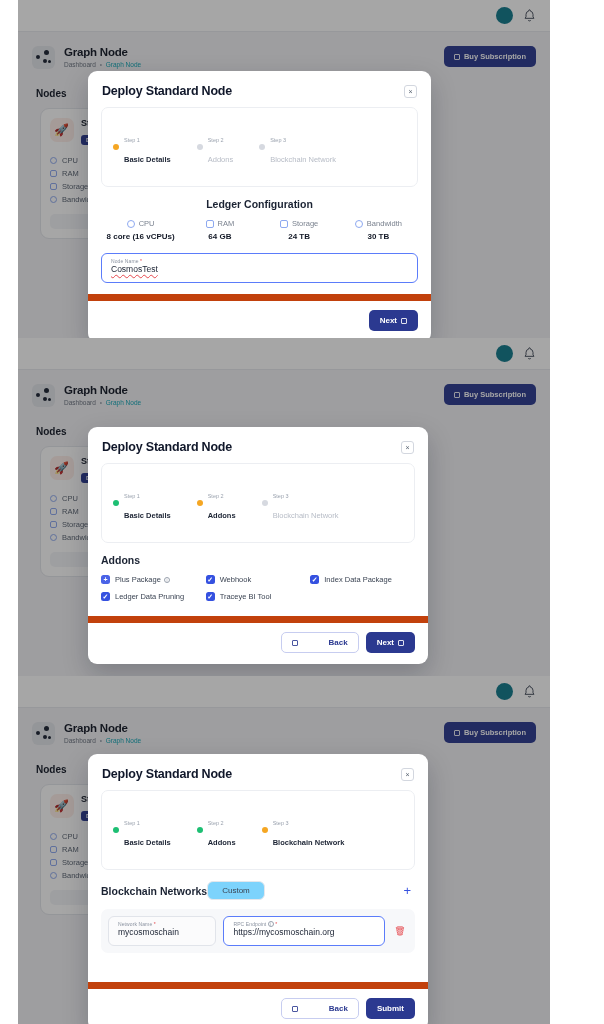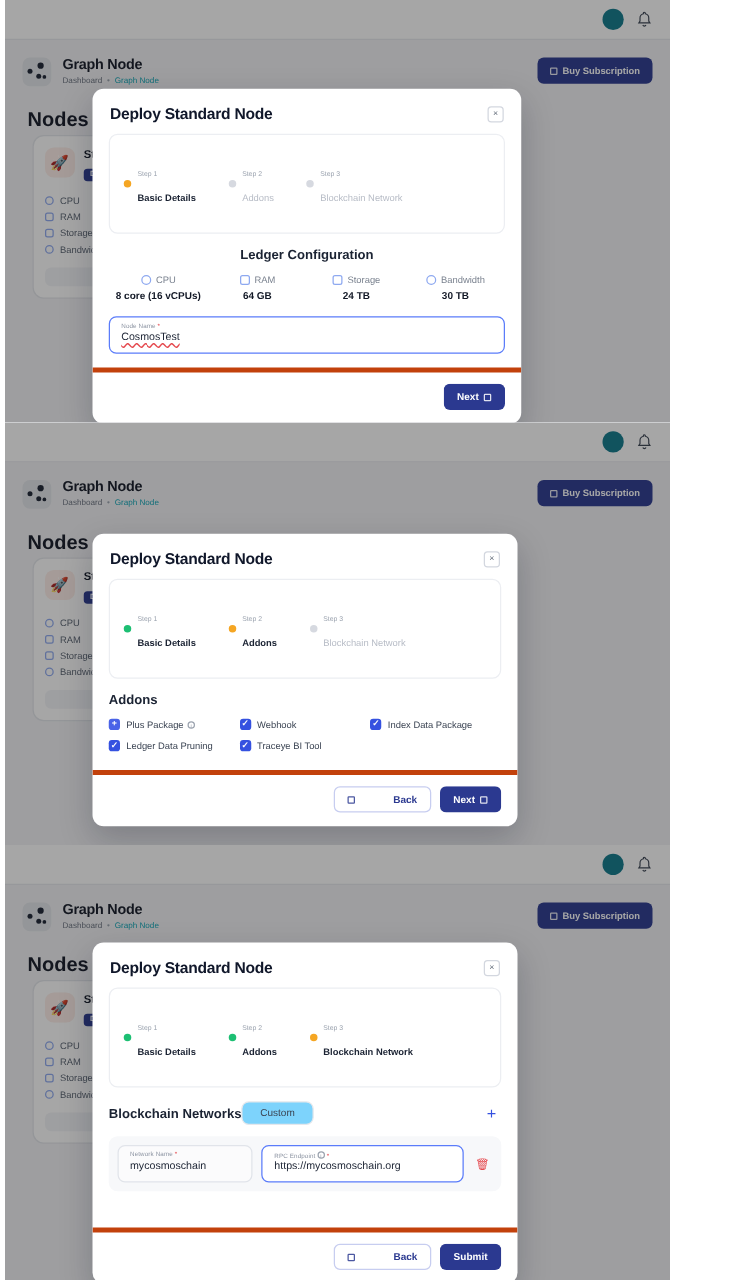--- a/index.html
+++ b/index.html
@@ -8,21 +8,21 @@
     font-family: "Liberation Sans", sans-serif;
     background: #ffffff;
     overflow: hidden;
   }
 
   .page { position: relative; width: 604px; height: 1024px; }
 
   
   .panel {
     position: absolute;
-    left: 4px; width: 532px;
+    left: 18px; width: 532px;
     overflow: hidden;
     background: #f2f3f5;
   }
   .panel-1 { top: 0;   height: 338px; }
   .panel-2 { top: 338px; height: 338px; }
   .panel-3 { top: 676px; height: 348px; }
 
   
   .dim {
     position: absolute; inset: 0;
@@ -69,21 +69,21 @@
     position: absolute; right: 14px; top: 46px;
     background: #2b3990; color: #fff;
     font-size: 7.5px; font-weight: 700;
     padding: 6px 10px; border-radius: 5px;
     display: flex; align-items: center; gap: 4px;
     border: none; cursor: pointer;
   }
   .buy-btn .gi { width: 6px; height: 6px; border: 1px solid #fff; border-radius: 1px; opacity:.9; }
 
   .nodes-title {
-    position: absolute; left: 18px; font-size: 16px;
+    position: absolute; left: 18px; font-size: 10px;
     font-weight: 700; color: #121826;
   }
   .node-card {
     position: absolute; left: 22px; width: 160px;
     background: #fff; border: 1px solid #e3e5ea; border-radius: 9px;
     padding: 9px;
   }
   .nc-top { display: flex; align-items: flex-start; gap: 7px; }
   .rocket {
     width: 24px; height: 24px; border-radius: 7px; flex: none;
@@ -179,21 +179,21 @@
     font-size: 8.5px; color: #1b2333;
     border-bottom: 1.5px dotted transparent;
   }
   .f-val.spell {
     text-decoration: underline wavy #e5484d;
     text-underline-offset: 2px;
   }
 
   .m-foot {
     display: flex; justify-content: flex-end; align-items: center; gap: 7px;
-    border-top: 4px solid #c2410c;
+    border-top: 7px solid #c2410c;
     padding: 9px 13px 11px 13px; margin-top: 11px;
   }
   .btn {
     font-size: 8px; font-weight: 700; border-radius: 5px;
     padding: 5px 10px; display: flex; align-items: center; gap: 4px;
     cursor: pointer; border: 1px solid transparent;
   }
   .btn.primary { background: #2b3990; color: #fff; }
   .btn.ghost   { background: #fff; color: #2b3990; border-color: #c7cdf0; gap: 31px; }
   .btn .bi { width: 6px; height: 6px; border: 1px solid currentColor; border-radius: 1px; opacity: .85; }

